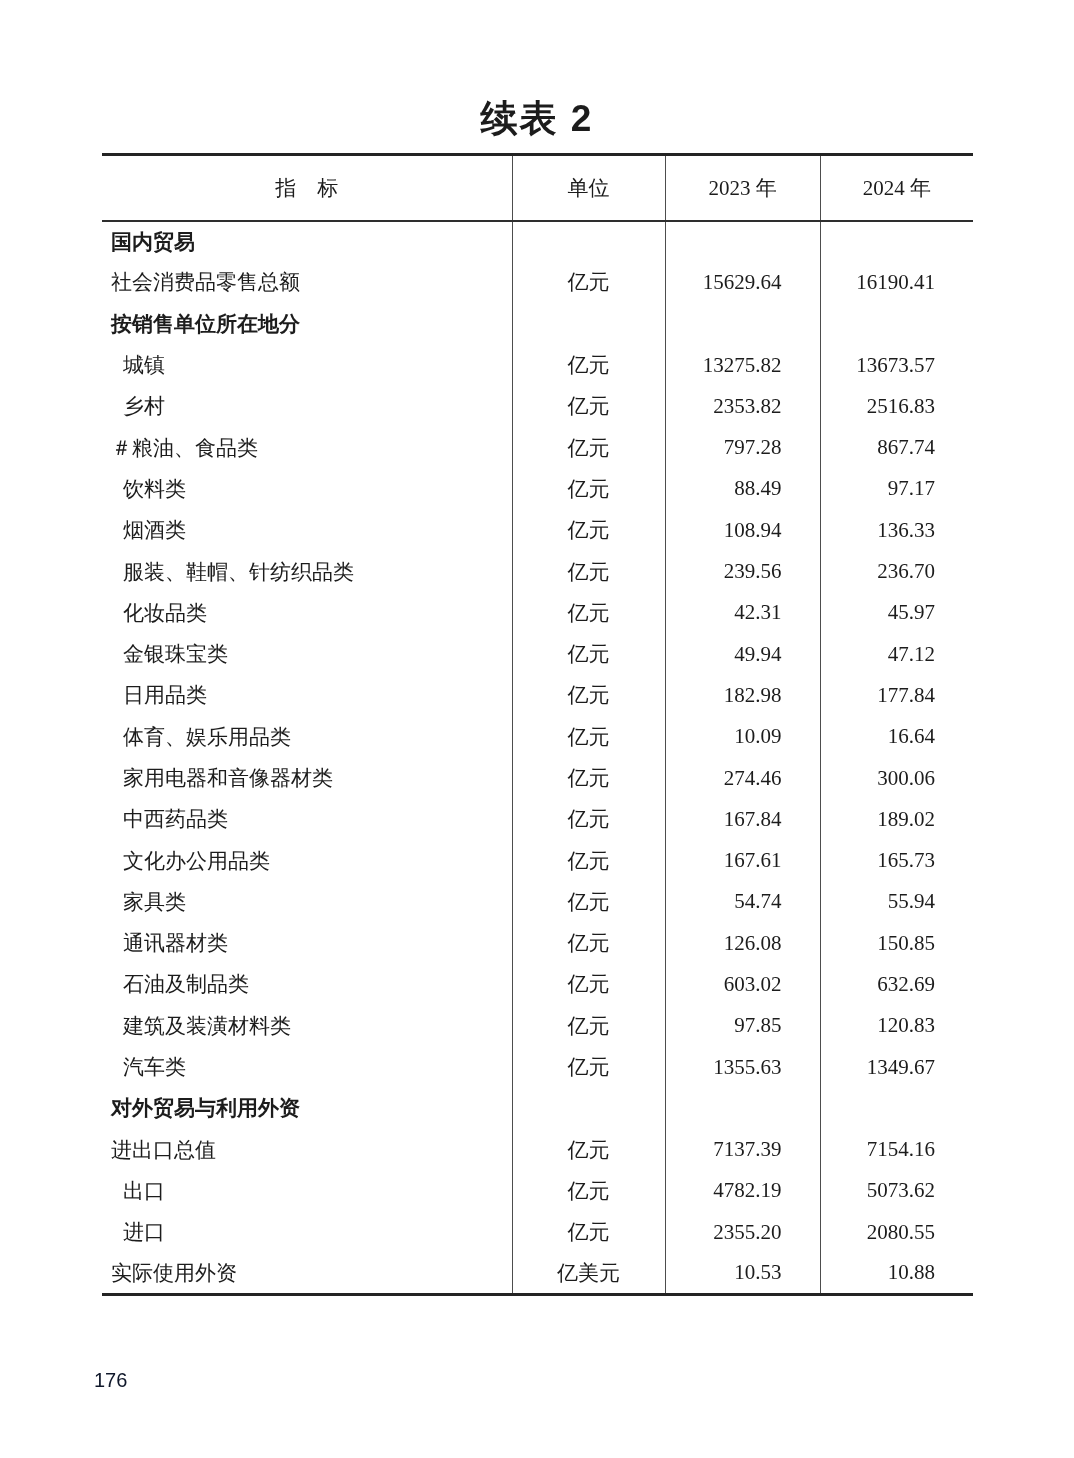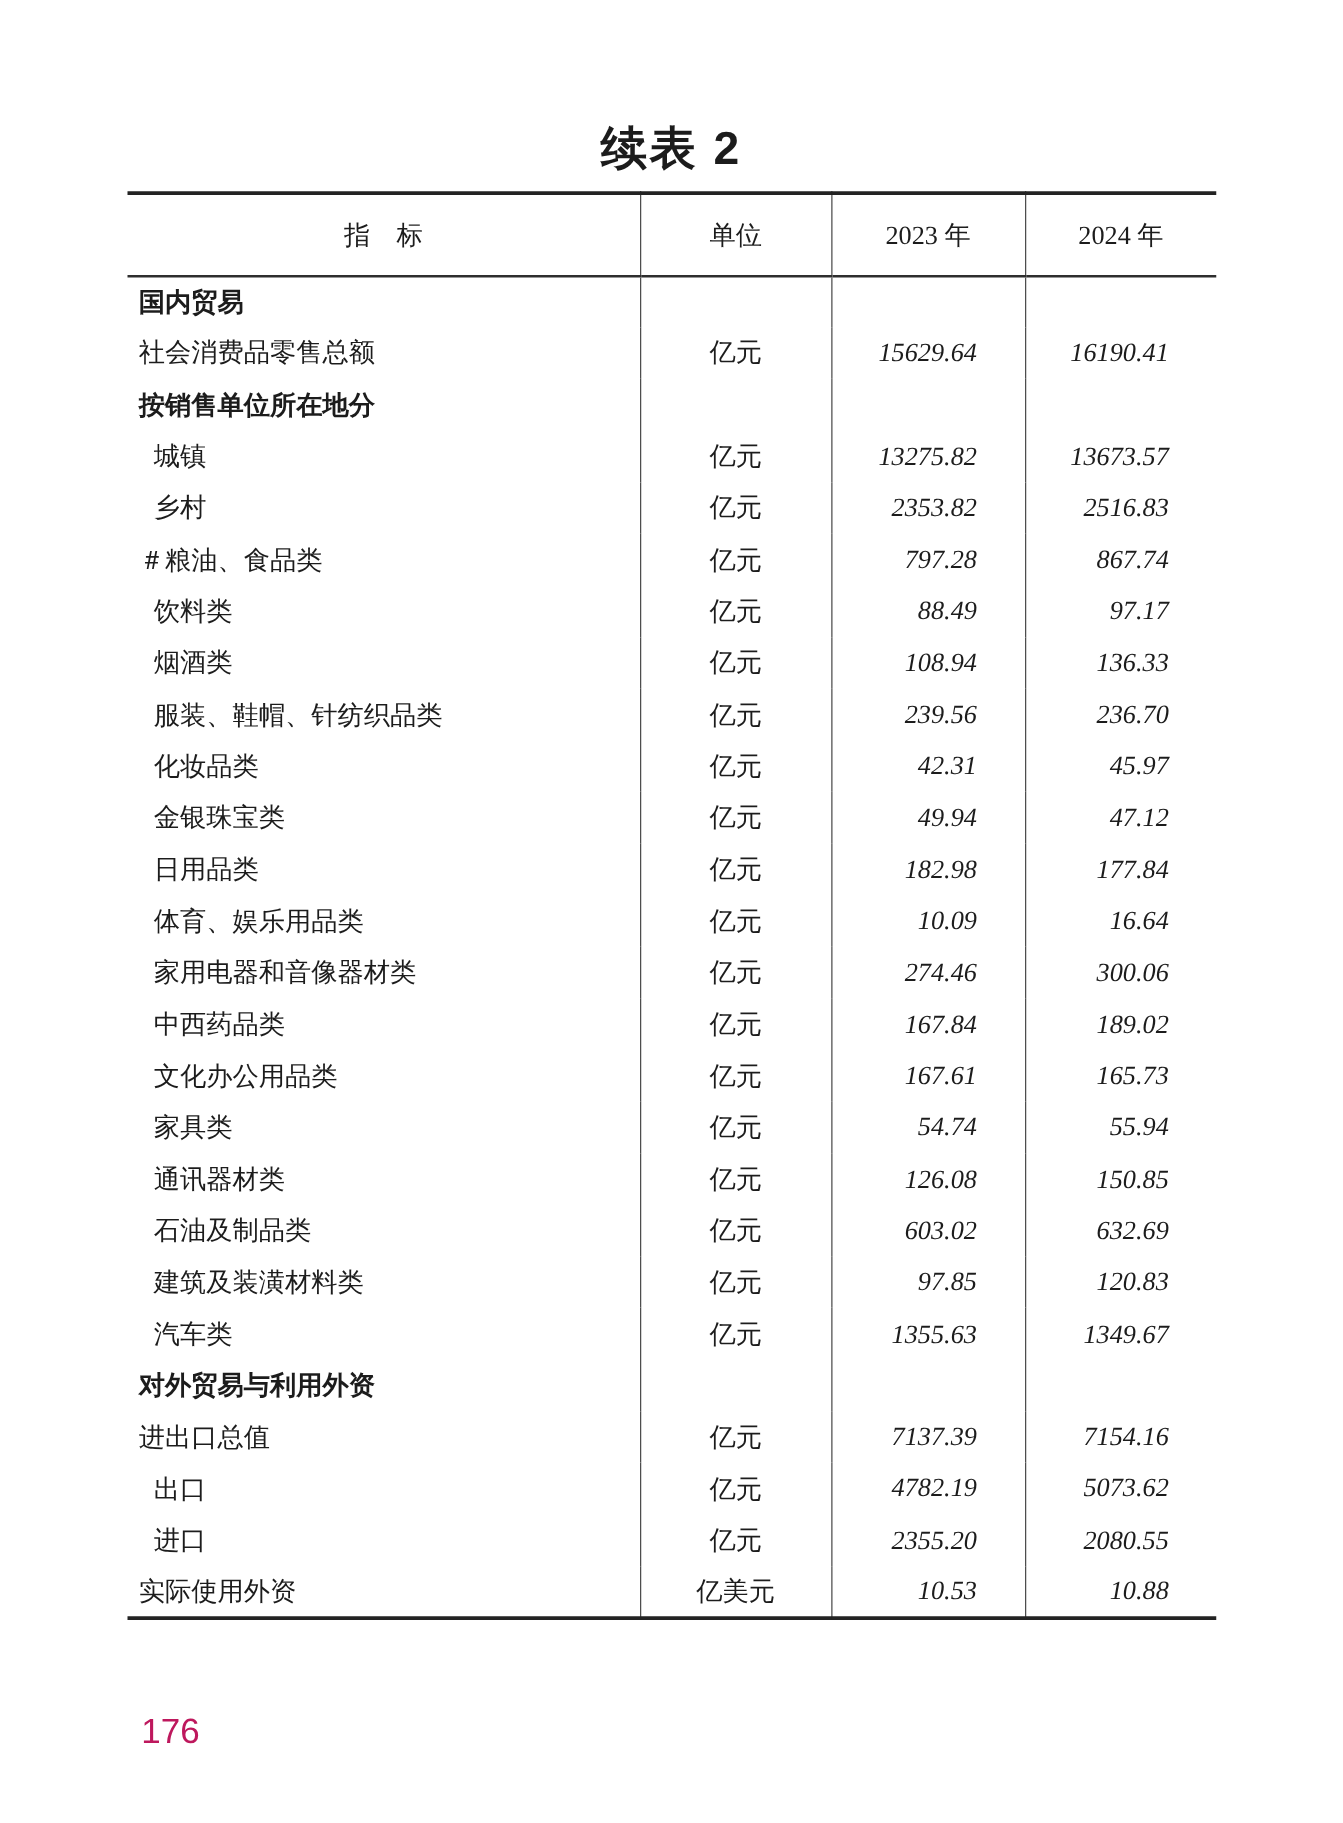--- a/index.html
+++ b/index.html
@@ -49,28 +49,28 @@
   .stat-table thead tr { height: 66px; }
   .stat-table thead th {
     border-bottom: 2px solid #2e2e2e;
     text-align: center;
   }
   .stat-table tbody tr { height: 41.3px; }
   .c-label { text-align: left; padding-left: 9px; }
   .c-label.ind { padding-left: 21px; }
   tr.section .c-label { font-weight: 700; }
   .c-unit { text-align: center; margin-left: 20px; }
-  .c-val { text-align: right; padding-right: 38px; font-style: italic; }
+  .c-val { text-align: right; padding-right: 38px; }
   .page-num {
     position: absolute;
-    left: 113px;
+    left: 94px;
     top: 1369px;
     font-family: "Liberation Sans", "DejaVu Sans", sans-serif;
-    font-size: 28px;
-    color: #be185d;
+    font-size: 20px;
+    color: #0f172a;
   }
 </style>
 </head>
 <body>
 
 <div class="page">
 
   <div class="doc-title">续表 2</div>
 
   <table class="stat-table">

